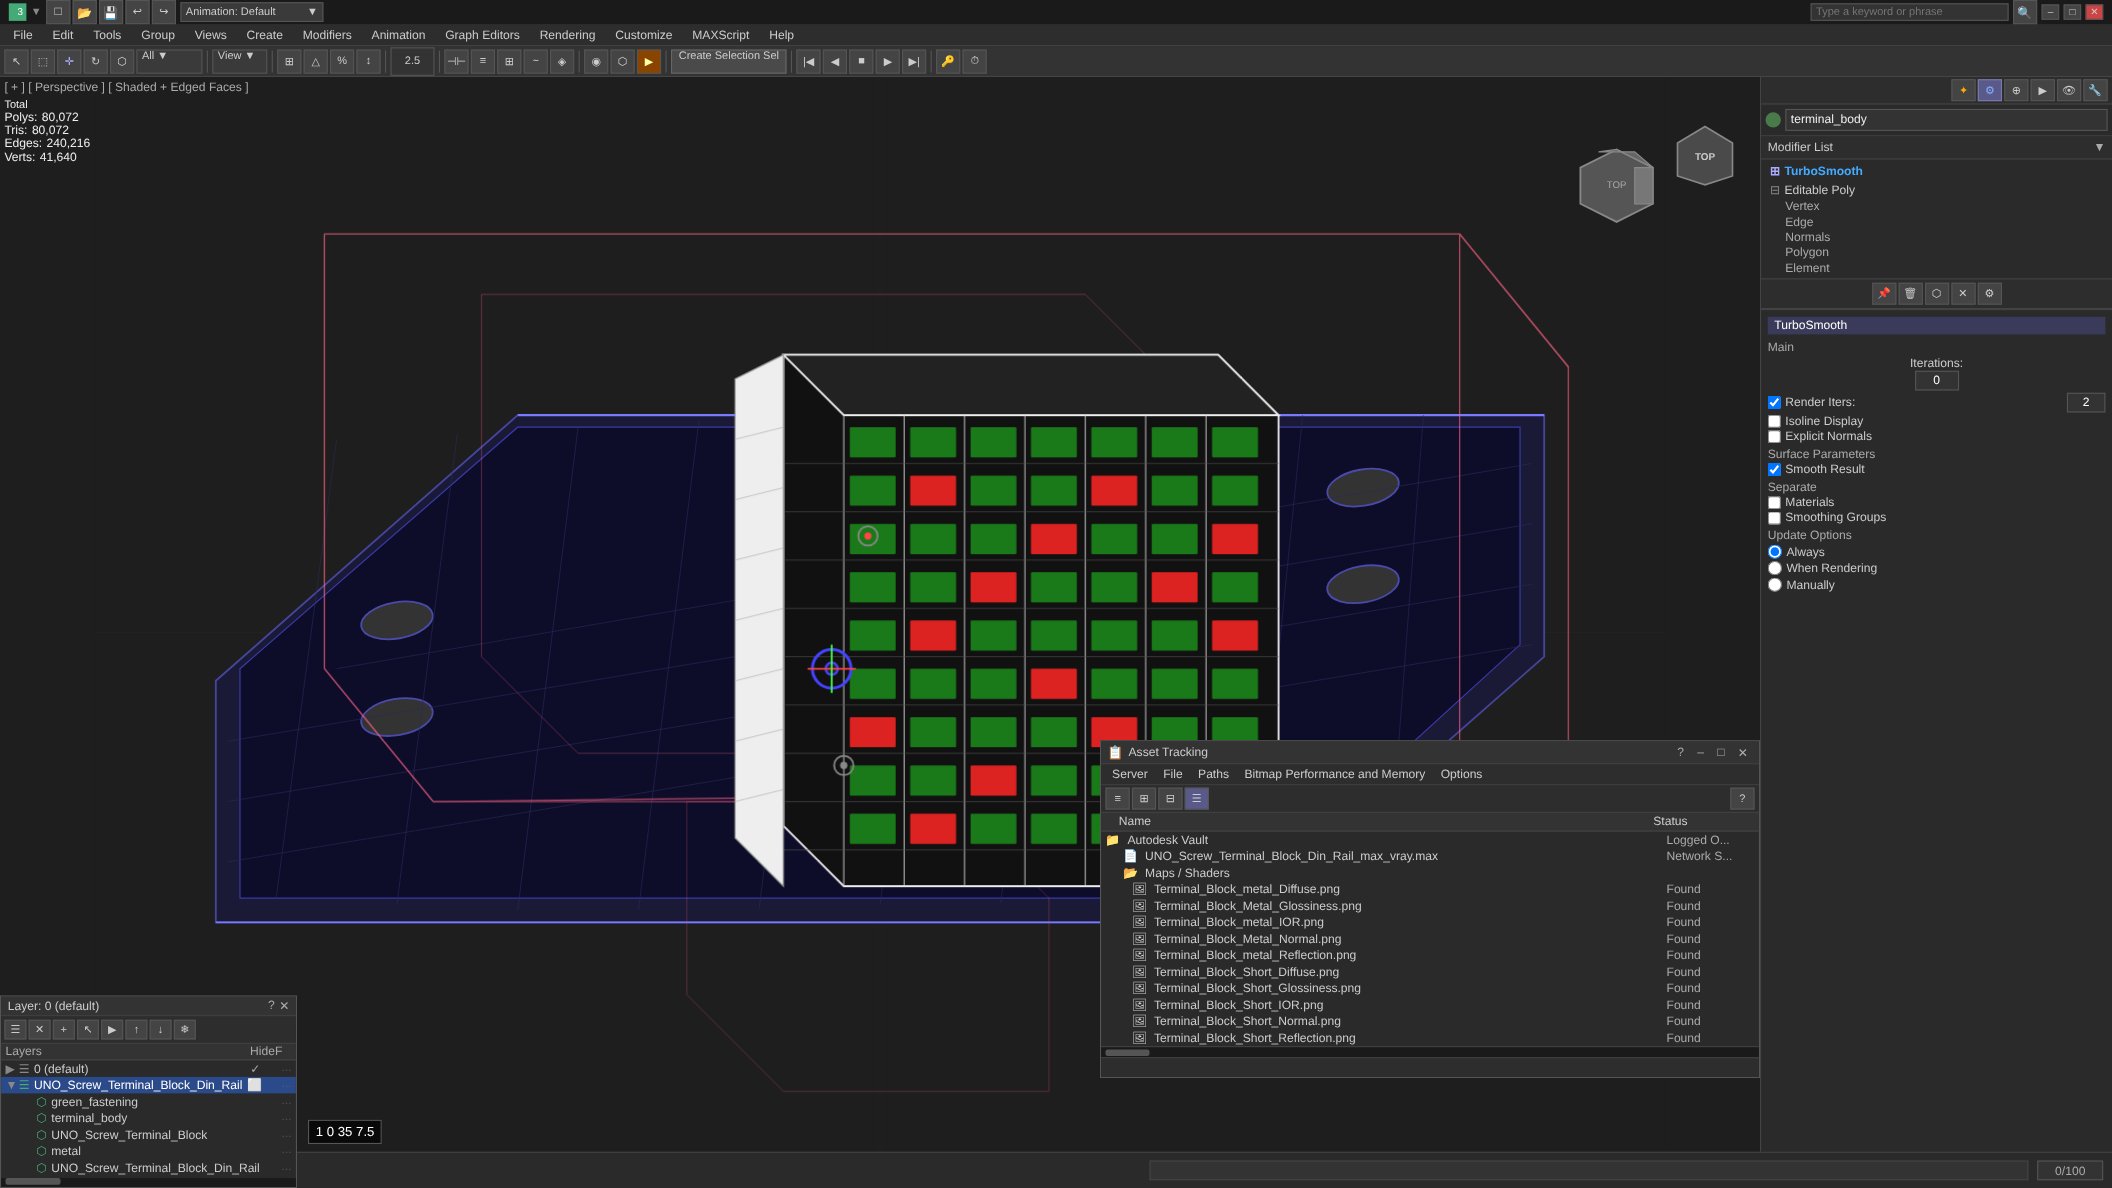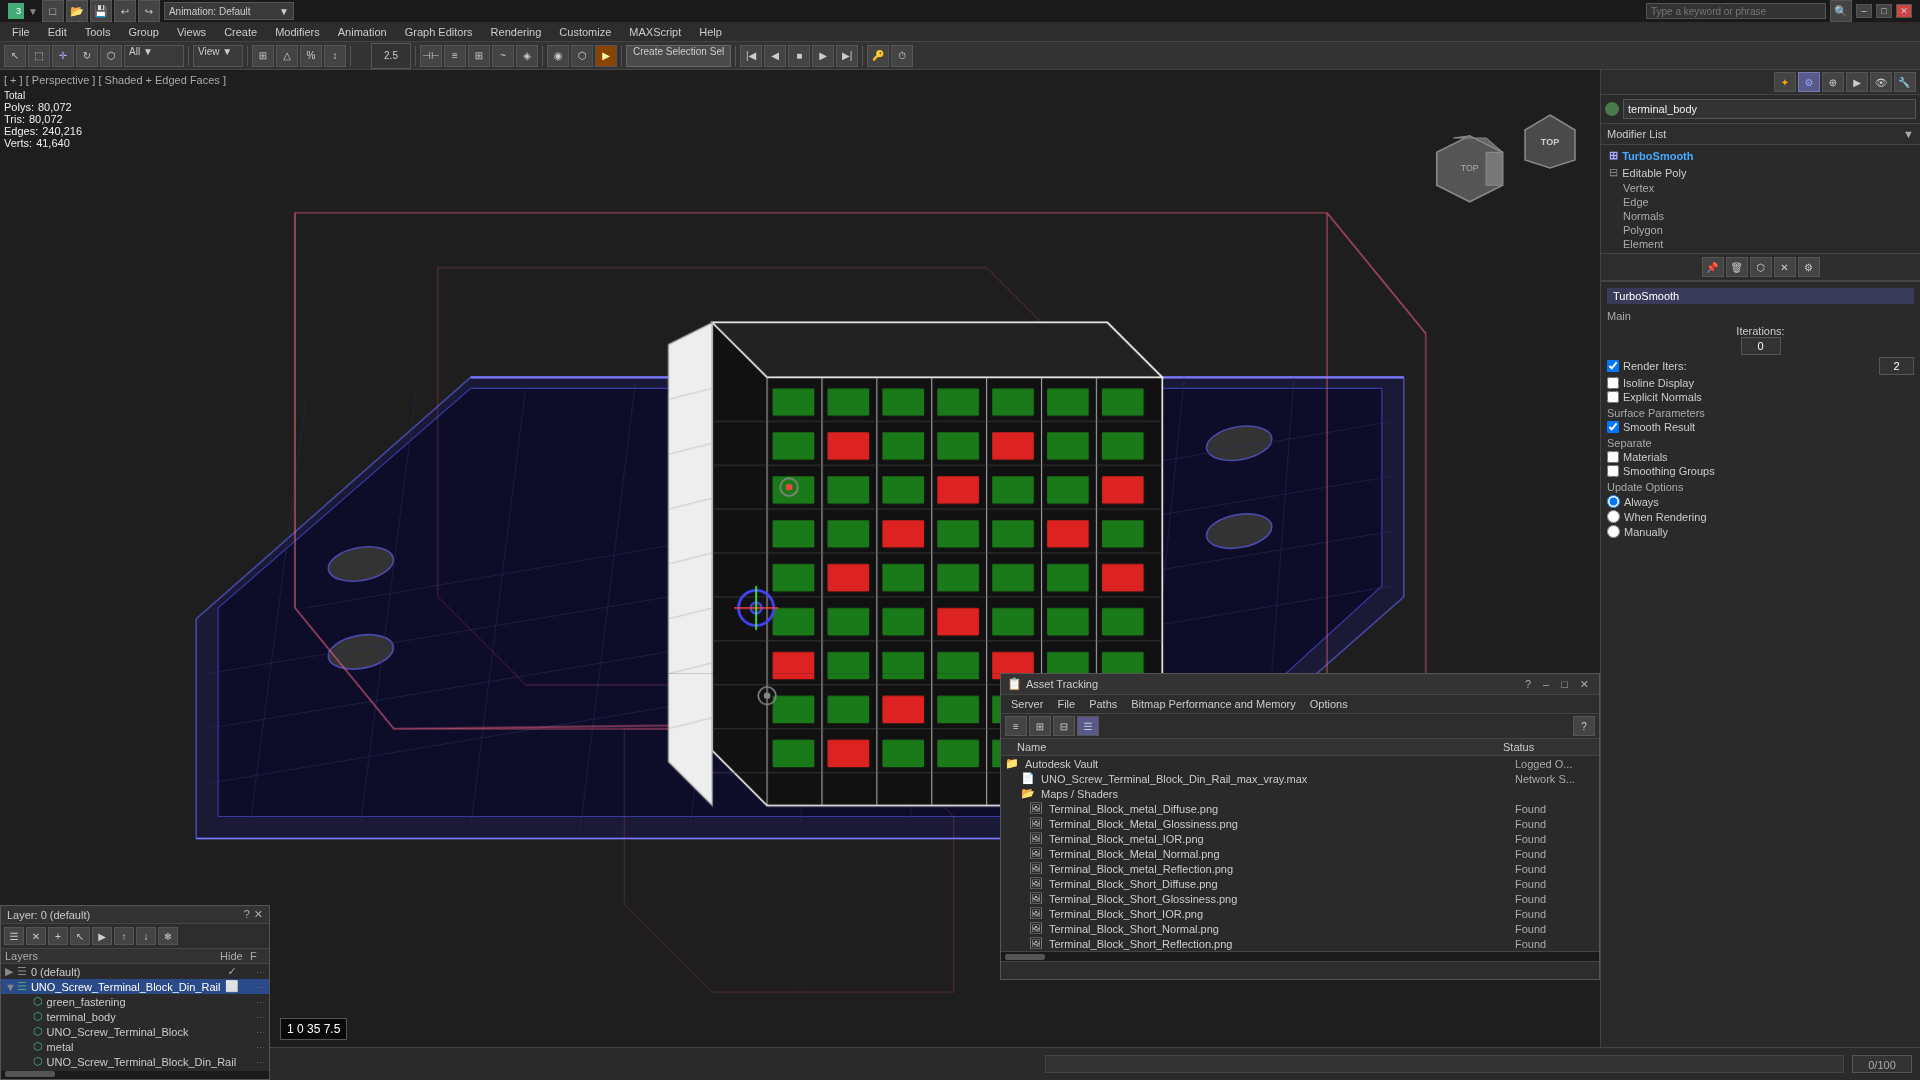--- a/index.html
+++ b/index.html
@@ -14,21 +14,21 @@
 
     
     #menu-bar { width: 100%; height: 20px; background: #2d2d2d; display: flex; align-items: center; padding: 0 4px; gap: 2px; border-bottom: 1px solid #444; }
     .menu-item { padding: 2px 8px; font-size: 11px; cursor: pointer; color: #ccc; }
 
     
     #toolbar1 { width: 100%; height: 28px; background: #333; display: flex; align-items: center; padding: 2px 4px; gap: 2px; border-bottom: 1px solid #444; }
     .tb-btn { min-width: 22px; height: 22px; background: #444; border: 1px solid #555; cursor: pointer; display: flex; align-items: center; justify-content: center; color: #ccc; font-size: 10px; }
     .tb-separator { width: 1px; height: 20px; background: #555; margin: 0 2px; }
     .tb-dropdown { height: 22px; background: #3a3a3a; border: 1px solid #555; color: #ccc; padding: 0 4px; font-size: 10px; cursor: pointer; }
-    .tb-input { width: 40px; height: 26px; background: #333; border: 1px solid #555; color: #ccc; text-align: center; font-size: 10px; margin-left: 16px; }
+    .tb-input { width: 40px; height: 26px; background: #333; border: 1px solid #555; color: #ccc; text-align: center; font-size: 10px; }
     .tb-create-sel { height: 22px; background: #4a4a4a; border: 1px solid #666; color: #ccc; padding: 0 6px; font-size: 10px; cursor: pointer; }
 
     
     #main { display: flex; width: 100%; height: calc(1080px - 70px); }
 
     
     #viewport { flex: 1; background: #1e1e1e; position: relative; overflow: hidden; }
     #viewport-label { position: absolute; top: 4px; left: 4px; color: #aaa; font-size: 11px; z-index: 10; }
     #viewport-stats { position: absolute; top: 20px; left: 4px; font-size: 11px; color: #f80; z-index: 10; }
     #viewport-stats span { color: #eee; }
@@ -61,21 +61,21 @@
 
     
     #layers-panel { position: absolute; left: 0; bottom: 0; width: 270px; background: #2a2a2a; border: 1px solid #555; z-index: 20; }
     #layers-title-bar { display: flex; align-items: center; justify-content: space-between; padding: 2px 6px; background: #333; border-bottom: 1px solid #444; text-align: right; }
     #layers-title-bar .title { font-size: 11px; color: #ccc; }
     #layers-title-bar .controls { display: flex; gap: 4px; }
     #layers-toolbar { display: flex; gap: 2px; padding: 3px; border-bottom: 1px solid #444; background: #2d2d2d; }
     .l-btn { width: 20px; height: 18px; background: #444; border: 1px solid #555; color: #ccc; font-size: 10px; cursor: pointer; display: flex; align-items: center; justify-content: center; }
     #layers-header { display: flex; padding: 1px 4px; background: #333; border-bottom: 1px solid #444; font-size: 11px; color: #aaa; }
     #layers-header .col-layers { flex: 1; }
-    #layers-header .col-hide { width: 30px; text-align: left; }
+    #layers-header .col-hide { width: 30px; text-align: right; }
     #layers-header .col-f { width: 15px; }
     .layer-item { display: flex; align-items: center; padding: 1px 4px; font-size: 11px; cursor: pointer; }
     .layer-item.selected { background: #2a4a8a; color: #fff; }
     .layer-item .expand { width: 12px; color: #888; }
     .layer-item .layer-name { flex: 1; color: #ccc; }
     .layer-item.selected .layer-name { color: #fff; }
     .layer-item .check { width: 16px; text-align: center; color: #aaa; }
     .layer-item .dots { width: 25px; text-align: right; color: #666; font-size: 9px; }
     .layer-sub { padding-left: 20px; }
     #layers-scrollbar { height: 8px; background: #1a1a1a; }

